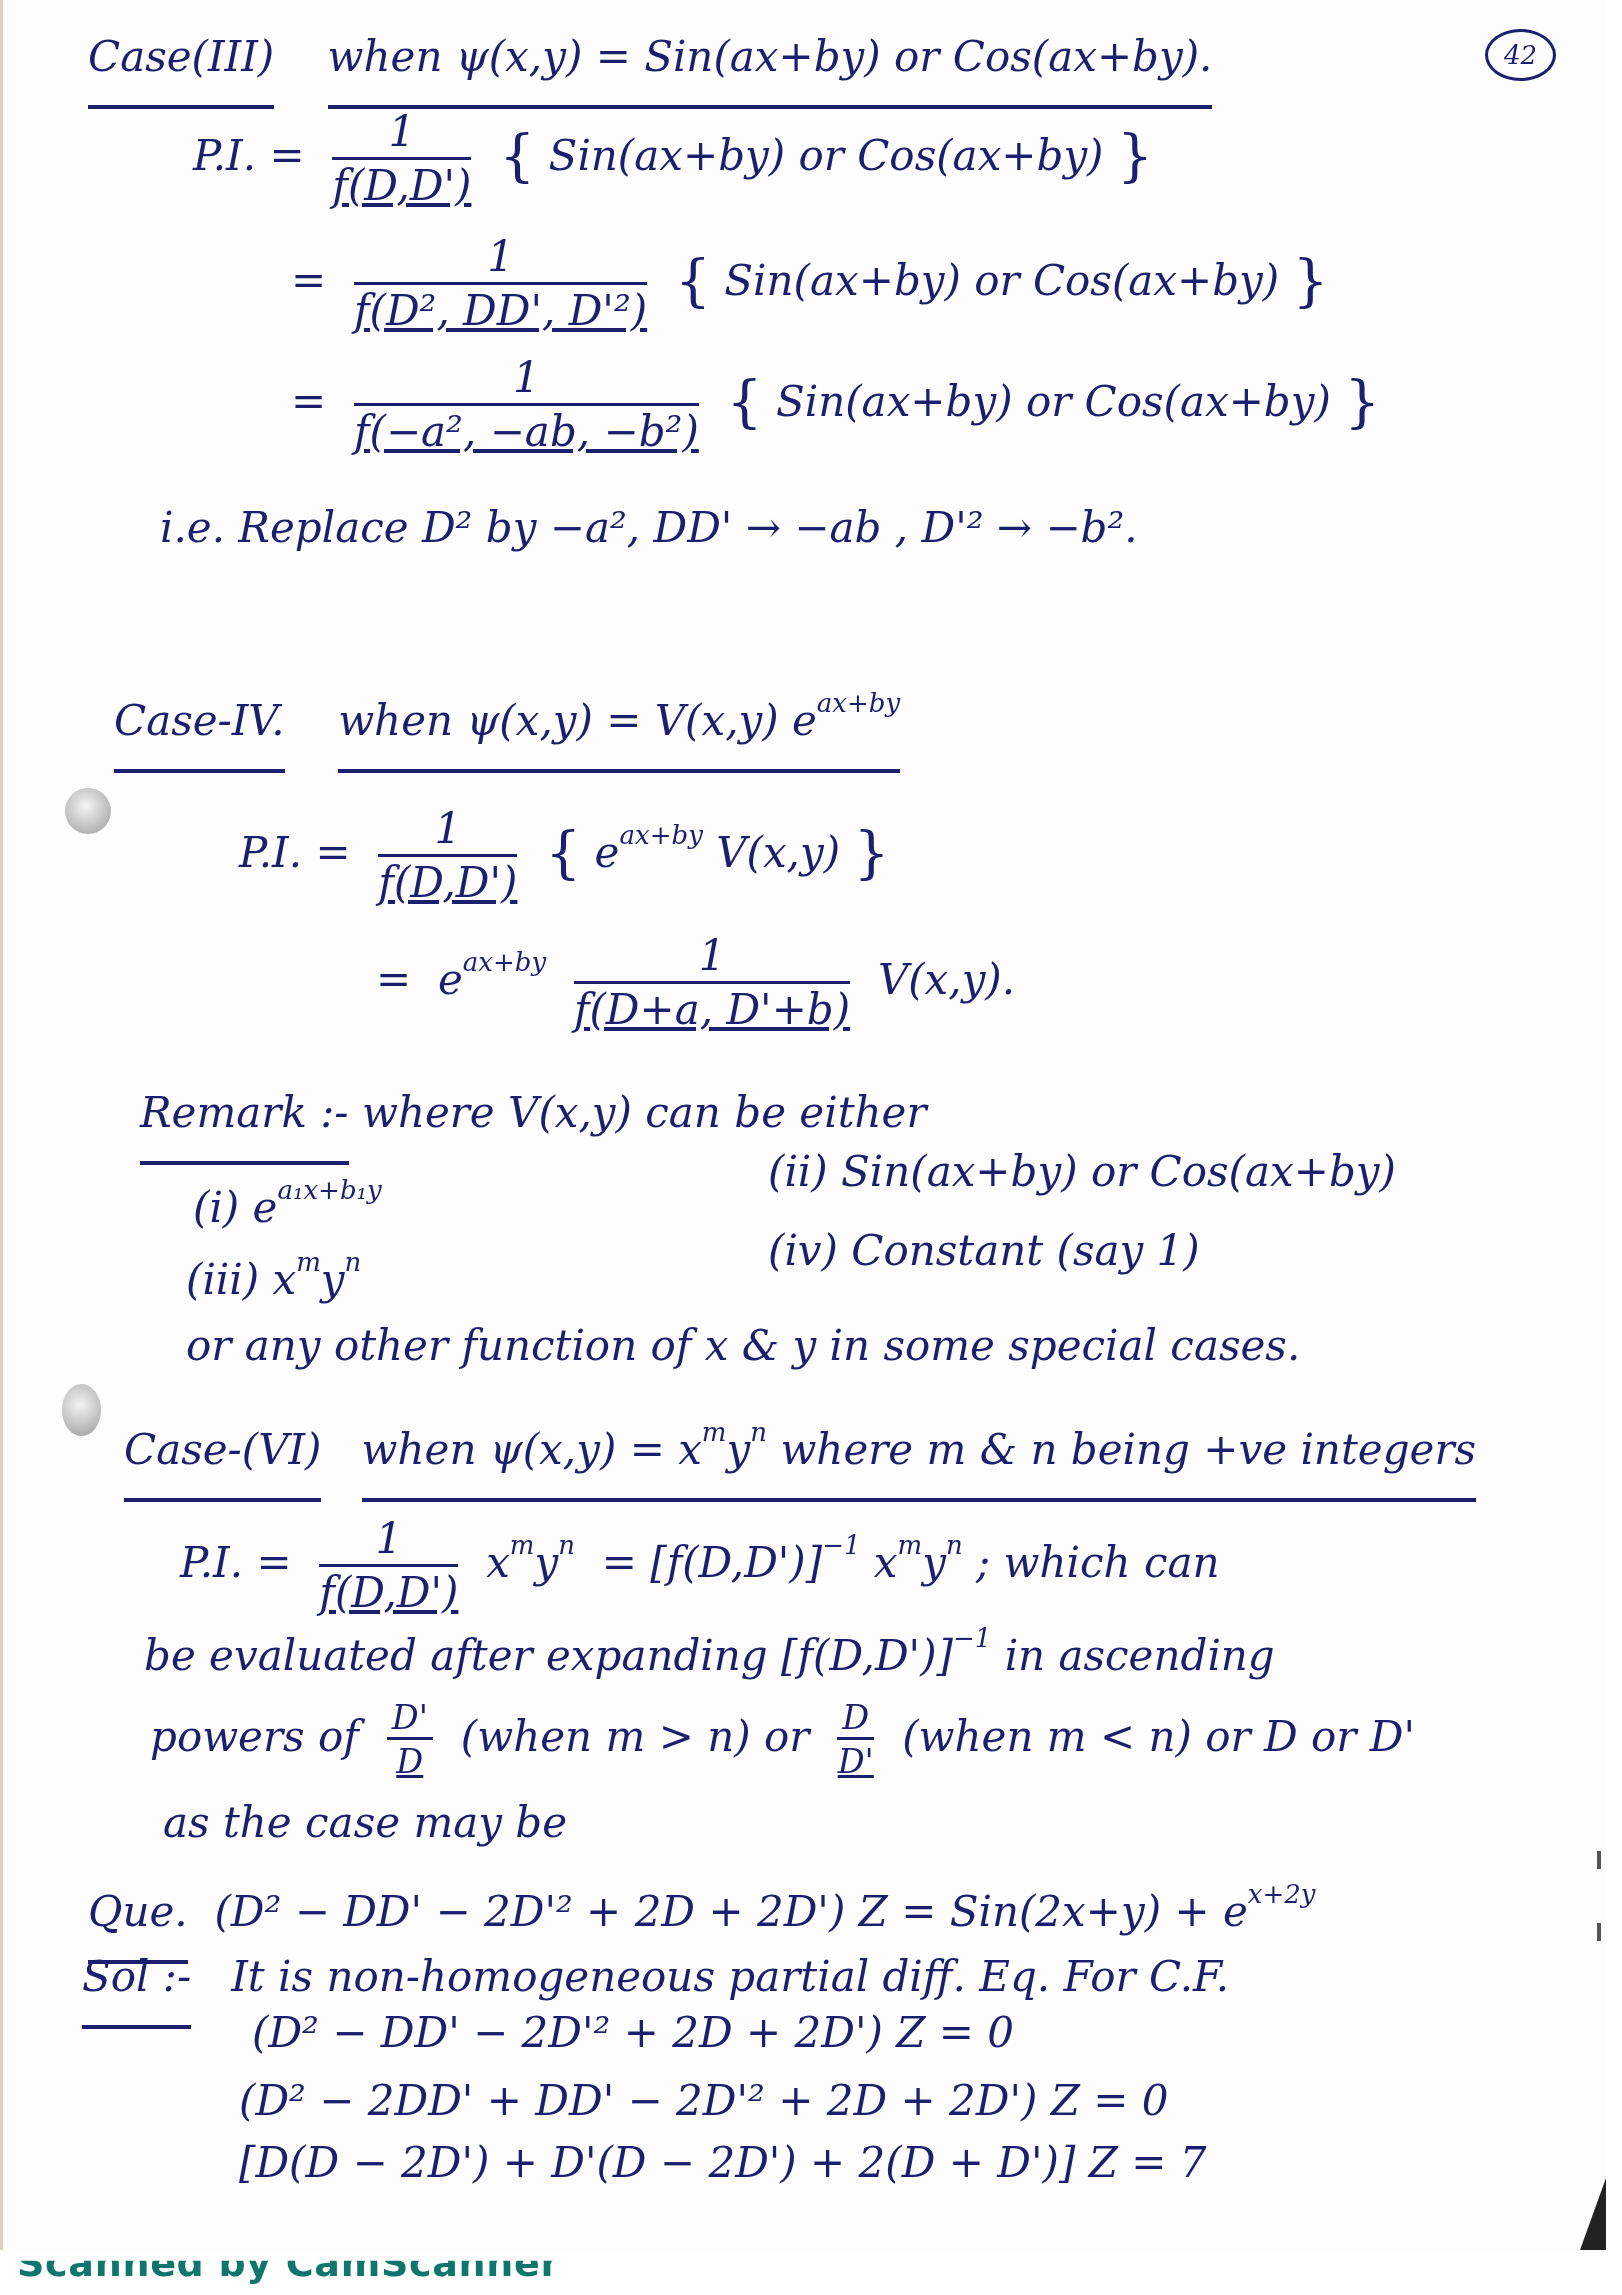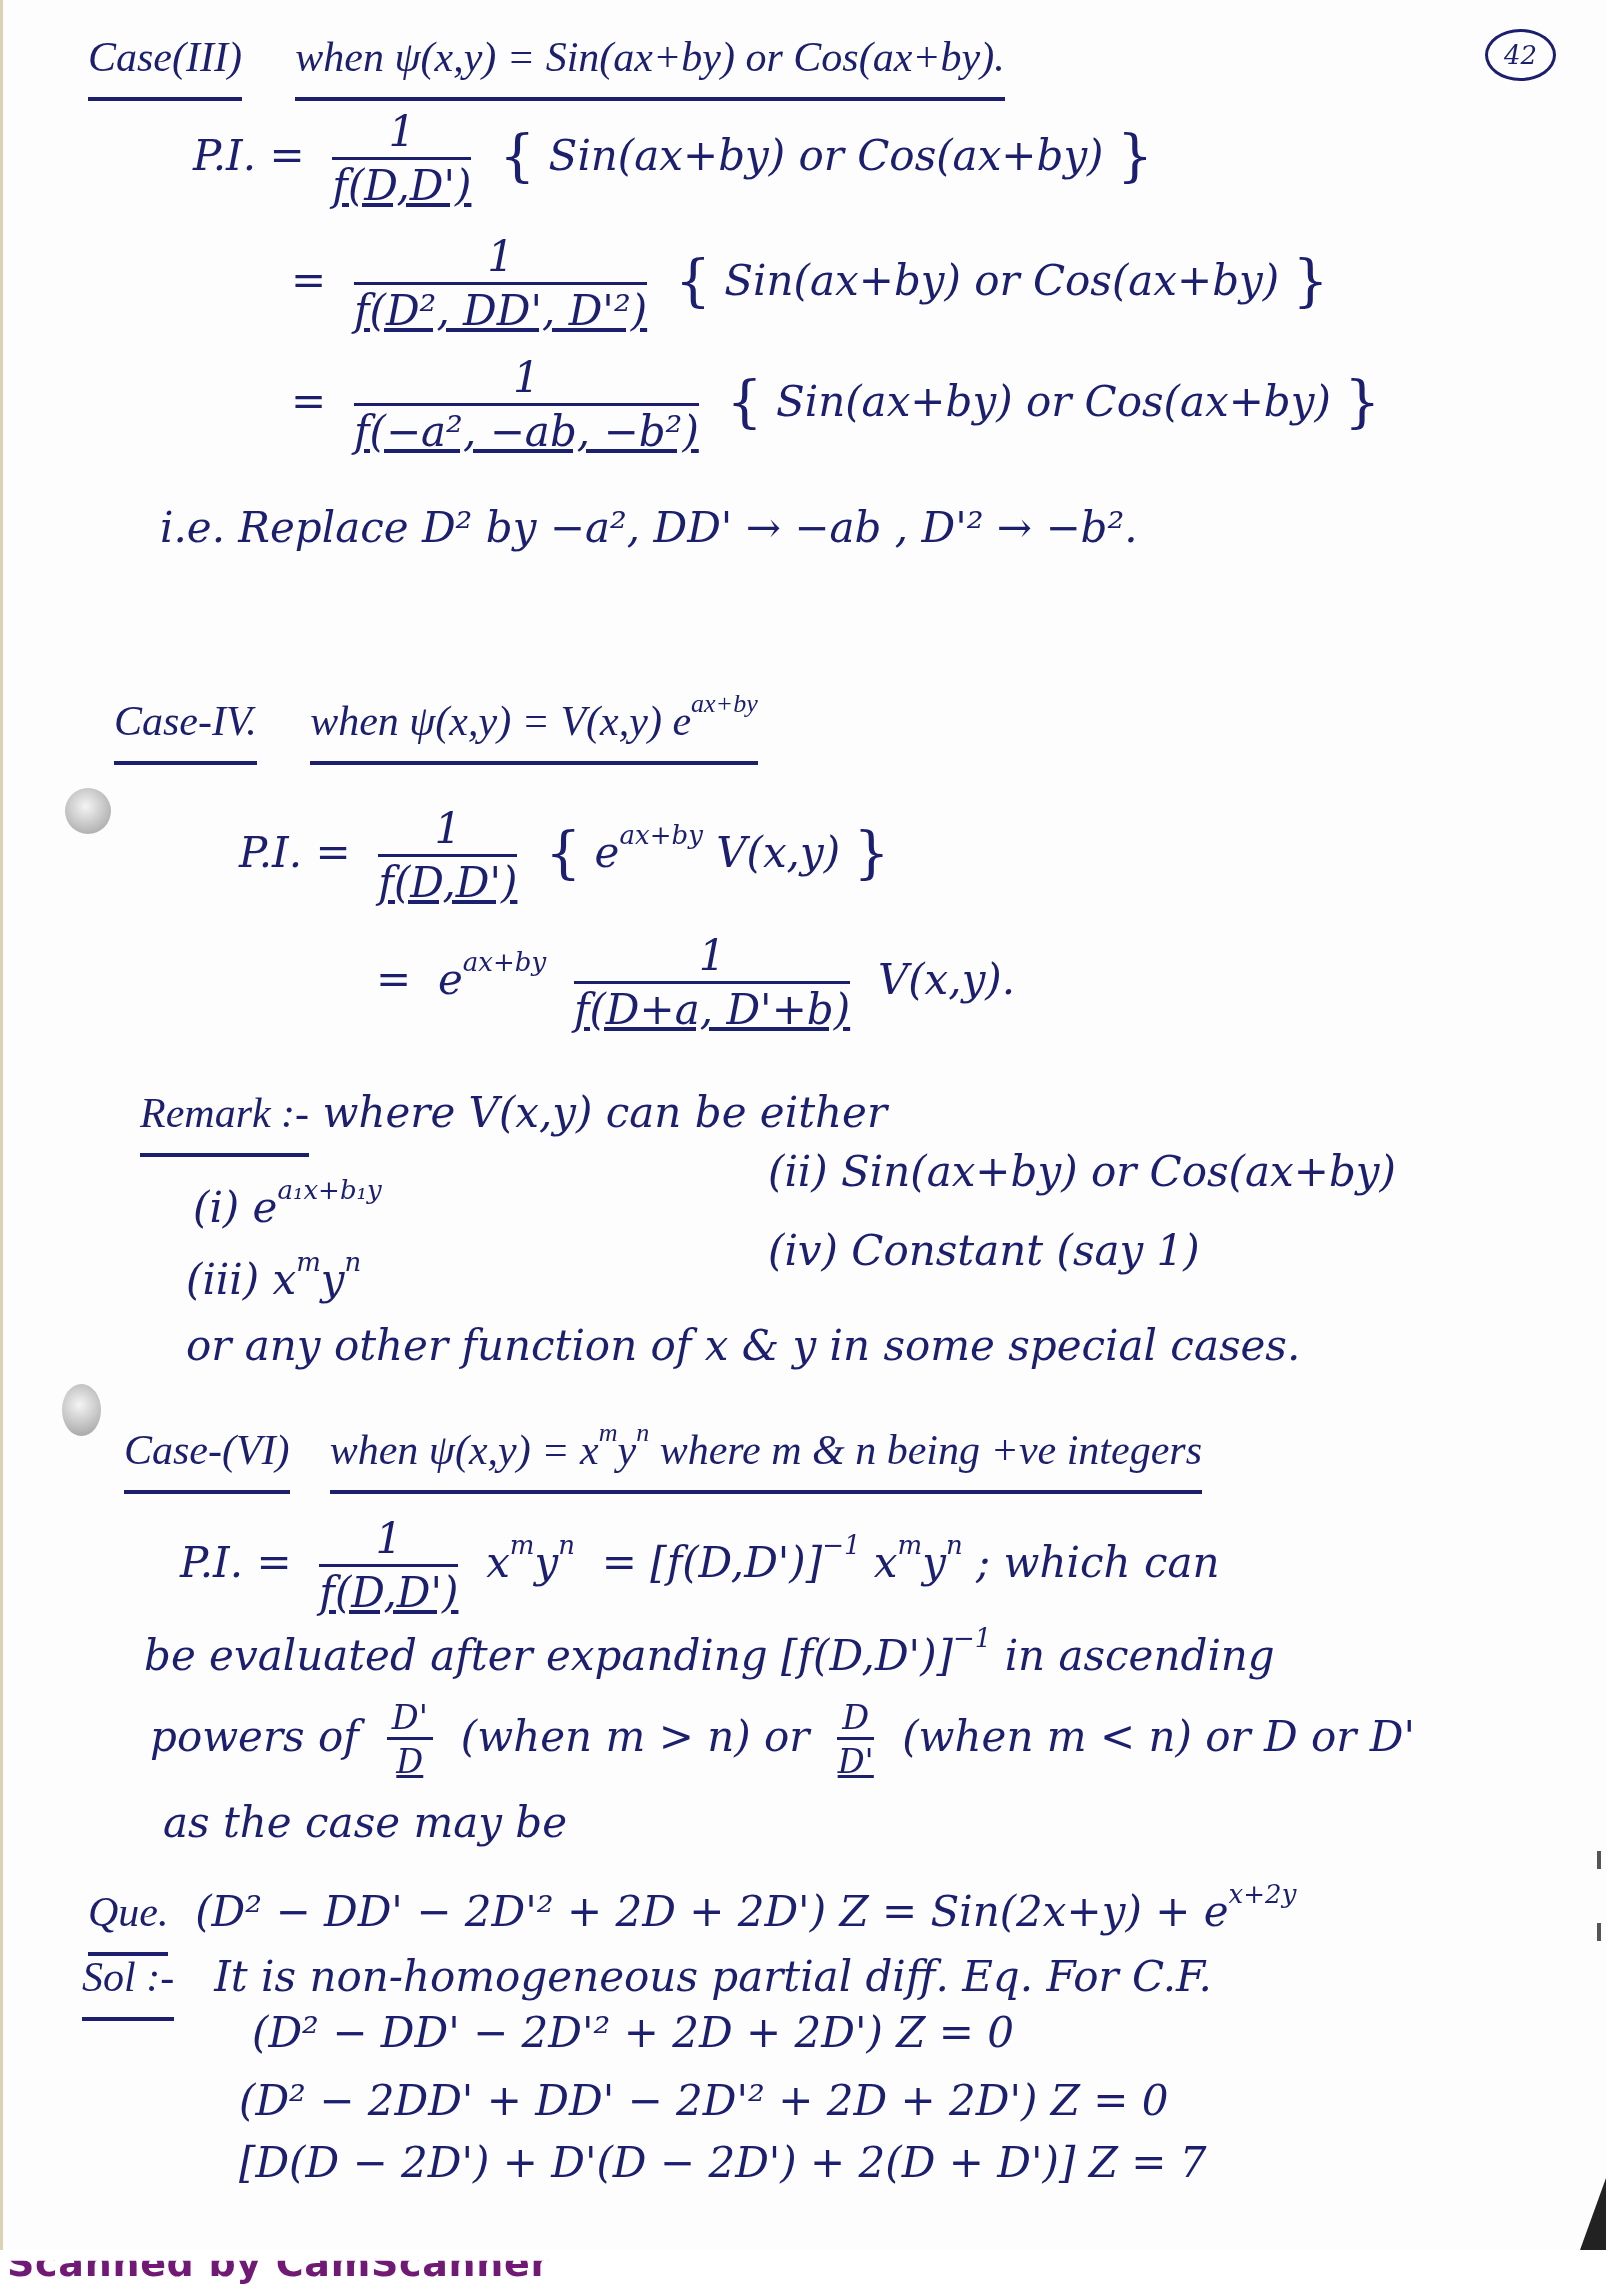--- a/index.html
+++ b/index.html
@@ -11,35 +11,35 @@
   .page {
     position:absolute; left:0; top:0; width:1603px; height:2250px;
     background:#fdfdfd;
     border-left:3.9px solid #d9d2b5;
   }
   .ln {
     position:absolute; white-space:nowrap; color:#1b1f6e;
     font-family:"DejaVu Serif", serif; font-style:italic;
     font-size:42px; line-height:1;
   }
-  .ul { border-bottom:4.6px solid #1b1f6e; padding-bottom:17px;font-family:Liberation Serif, serif; }
+  .ul { border-bottom:4.6px solid #1b1f6e; padding-bottom:24px; }
   .frac { display:inline-block; vertical-align:middle; text-align:center; margin:0 14.4px; }
   .frac .num { display:block; border-bottom:3.3px solid #1b1f6e; padding:0 19.6px 3.9px; }
   .frac .den { display:block; padding-top:5.2px;text-decoration:underline; }
   sup { font-size:0.62em; vertical-align:0.9em; line-height:0; }
   .brace { font-size:1.35em; font-style:normal; vertical-align:-0.08em; }
   .circle-num {
     position:absolute; left:1482px; top:29px; width:65px; height:46px;
     border:3.3px solid #1b1f6e; border-radius:50%;
     text-align:center; line-height:46px; font-size:26px; color:#1b1f6e;
     font-style:italic;
   }
   .watermark {
-    position:absolute; left:7px; top:2241px; font-family:"DejaVu Sans", sans-serif;
-    font-weight:bold; font-size:38px; color:#701a75; letter-spacing:0.7px;
+    position:absolute; left:17px; top:2241px; font-family:"DejaVu Sans", sans-serif;
+    font-weight:bold; font-size:38px; color:#0f766e; letter-spacing:0.7px;
     clip-path: inset(45% 0 0 0);
   }
   .edge-mark { position:absolute; right:5.2px; width:3.9px; background:#555; }
   .corner {
     position:absolute; right:0; top:2178px; width:0; height:0;
     border-left:26px solid transparent; border-bottom:72px solid #222;
   }
   .blot {
     position:absolute; border-radius:50%; background:radial-gradient(circle at 45% 40%, #f4f4f4, #9a9a9a);
   }

